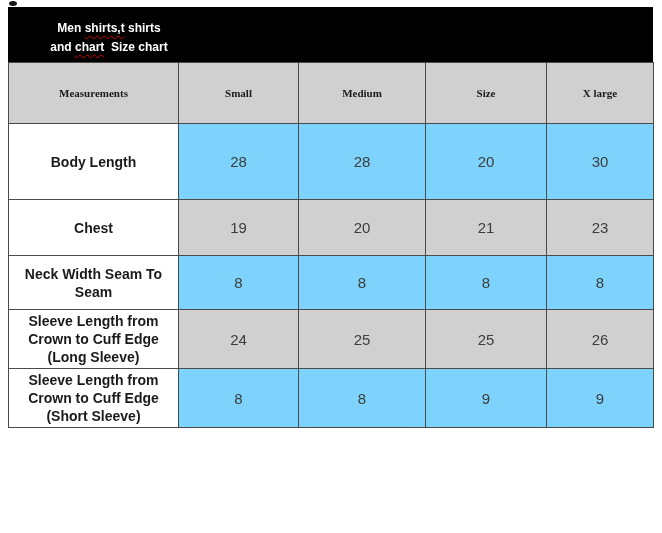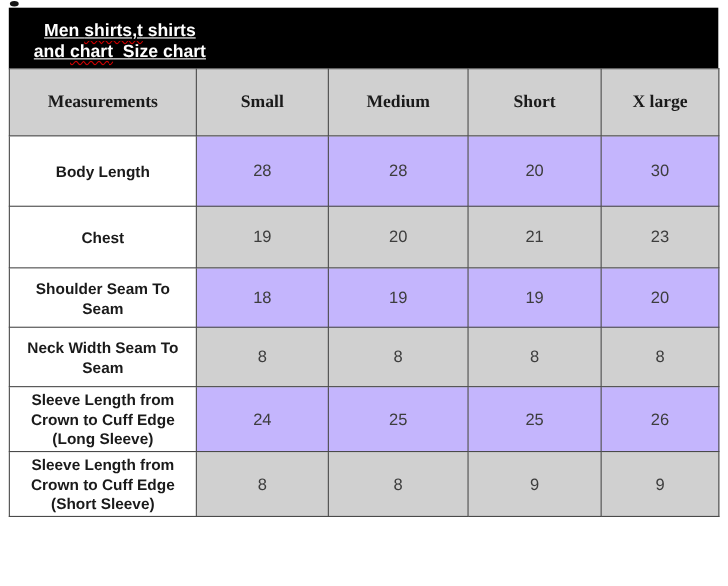--- a/index.html
+++ b/index.html
@@ -35,23 +35,22 @@
     width: 100%;
     height: 55px;
     background: var(--title-bar-bg);
   }
   .title-block {
     width: 202px;
     padding-top: 12px;
     text-align: center;
     color: var(--title-text);
     font-weight: bold;
-    font-size: 16px;
+    font-size: 12px;
     line-height: 19px;
-    text-decoration: underline;
   }
   .t-line { white-space: pre; }
   .sq {
     text-decoration: underline;
     text-decoration-style: wavy;
     text-decoration-color: var(--squiggle);
     text-decoration-thickness: 1px;
     text-underline-offset: 3px;
   }
   table.size-table {
@@ -62,40 +61,40 @@
   .size-table th, .size-table td {
     border: 1px solid var(--border);
     text-align: center;
     vertical-align: middle;
   }
   .size-table thead tr { height: 61px; }
   .size-table thead th {
     background: var(--shaded-cell);
     font-family: "Liberation Serif", serif;
     font-weight: bold;
-    font-size: 16px;
+    font-size: 11px;
     color: var(--label-text);
   }
   .size-table tbody tr { height: 54px; }
-  .size-table tbody tr:nth-child(1) { height: 64px; margin-top: 20px; }
+  .size-table tbody tr:nth-child(1) { height: 76px; margin-top: 20px; }
   .size-table tbody tr:nth-child(2) { height: 56px; }
   .size-table tbody tr:nth-child(7) { height: 70px; }
   td.label {
     font-weight: bold;
     font-size: 14px;
     color: var(--label-text);
     white-space: pre-line;
     line-height: 18px;
     padding: 2px 3px;
     background: #ffffff;
   }
   td.value {
     font-size: 15px;
     color: var(--value-text);
-    background: #c4b5fd;
+    background: #7dd3fc;
   }
   
   .size-table tbody tr:nth-child(even) td.value { background: var(--shaded-cell); }
 </style>
 </head>
 <body>
 
 <div class="sheet">
   <div class="speck"></div>
 
@@ -112,45 +111,38 @@
       <col style="width:120px">
       <col style="width:127px">
       <col style="width:121px">
       <col style="width:107px">
     </colgroup>
     <thead>
       <tr>
         <th>Measurements</th>
         <th>Small</th>
         <th>Medium</th>
-        <th>Short</th>
+        <th>Size</th>
         <th>X large</th>
       </tr>
     </thead>
     <tbody>
       <tr>
         <td class="label">Body Length</td>
         <td class="value">28</td>
         <td class="value">28</td>
         <td class="value">20</td>
         <td class="value">30</td>
       </tr>
       <tr>
         <td class="label">Chest</td>
         <td class="value">19</td>
         <td class="value">20</td>
         <td class="value">21</td>
         <td class="value">23</td>
-      </tr>
-      <tr>
-        <td class="label">Shoulder Seam To Seam</td>
-        <td class="value">18</td>
-        <td class="value">19</td>
-        <td class="value">19</td>
-        <td class="value">20</td>
       </tr>
       <tr>
         <td class="label">Neck Width Seam To
 Seam</td>
         <td class="value">8</td>
         <td class="value">8</td>
         <td class="value">8</td>
         <td class="value">8</td>
       </tr>
       <tr>

